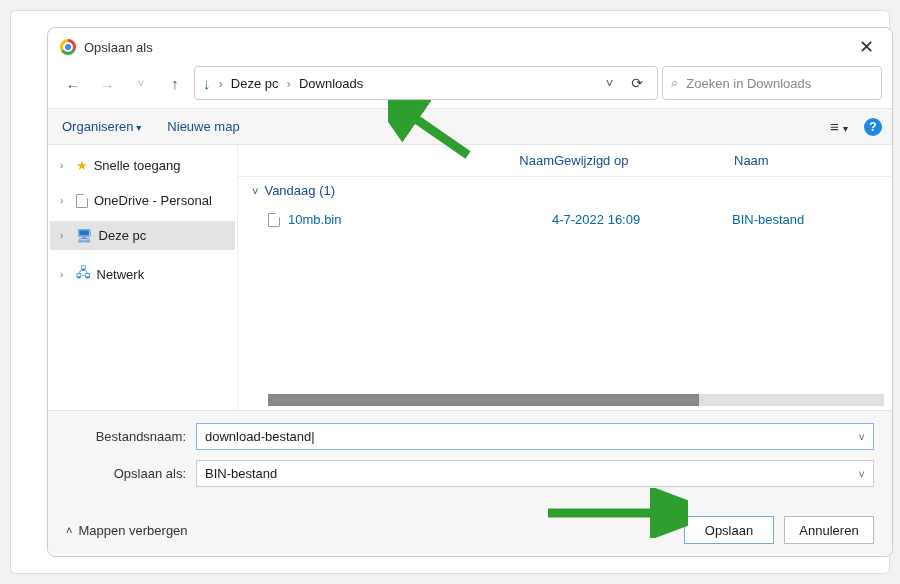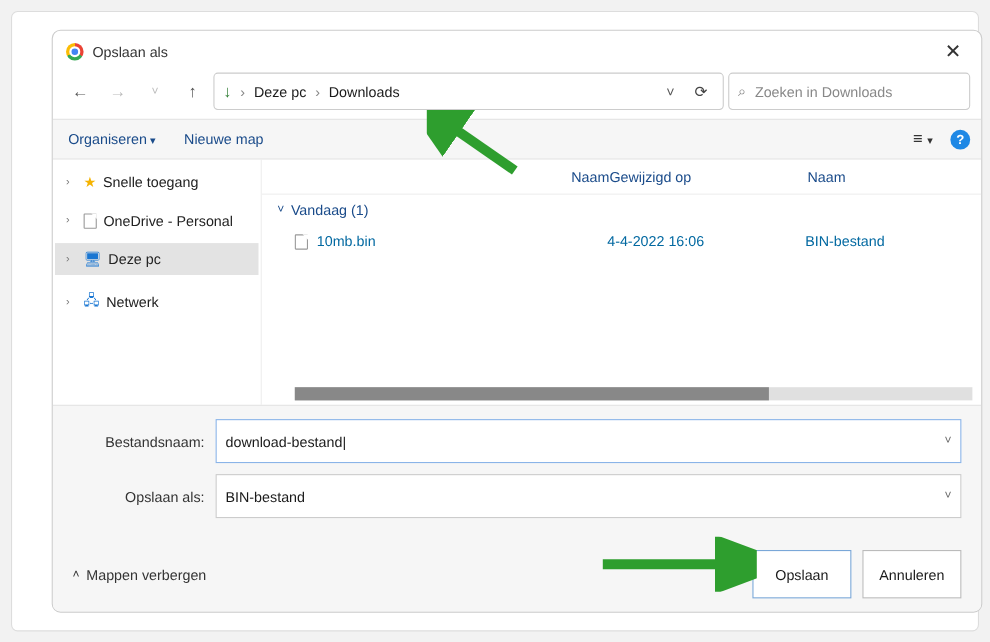--- a/index.html
+++ b/index.html
@@ -178,38 +178,38 @@
   .bottom-section{
     background:#f6f6f6;
     border-top:1px solid #e5e5e5;
   }
   .field-row{
     display:flex;align-items:center;
     padding:5px 18px;
   }
   .field-label{ width:130px; text-align:right; padding-right:10px; color:#333;}
   .field-input{
-    flex:1; height:40px;
+    flex:1; height:27px;
     border:1px solid #8ab4e8;
     background:#fff;
     display:flex;align-items:center;
     padding:0 8px;
     font-size:13px;
     position:relative;
   }
   .field-input.combo { border-color:#ccc;}
   .dd-arrow{ margin-left:auto; color:#666; font-size:11px;}
   .action-row{
     display:flex;align-items:center;
     padding:24px 18px 12px 18px;
   }
   .hide-link{ color:#333; display:flex; align-items:center; gap:6px; cursor:pointer;}
   .btns{ margin-left:auto; display:flex; gap:10px;}
   .btn{
-    min-width:90px; height:44px;
+    min-width:90px; height:28px;
     border:1px solid #bbb; background:#fff;
     display:flex;align-items:center;justify-content:center;
     cursor:pointer;
   }
   .btn.primary{ border-color:#7aa7d8;}
   
   .arrow-ann{ position:absolute; pointer-events:none; z-index:50;}
   .caret{ font-family:inherit;}
 </style>
 </head>
@@ -288,21 +288,21 @@
         </div>
         <div class="group-row">
           <span style="font-size:11px;">˅</span>
           <span>Vandaag (1)</span>
         </div>
         <div class="file-row">
           <div class="file-name">
             <span class="ico-file"></span>
             <span>10mb.bin</span>
           </div>
-          <div class="col-date">4-4-2022 16:06</div>
+          <div class="col-date">4-7-2022 16:09</div>
           <div class="col-type">BIN-bestand</div>
         </div>
         <div style="flex:1"></div>
         <div class="scrollbar"></div>
       </div>
     </div>
 
     <div class="bottom-section">
       <div class="field-row" style="padding-top:12px;justify-content:flex-end;">
         <div class="field-label">Bestandsnaam:</div>

